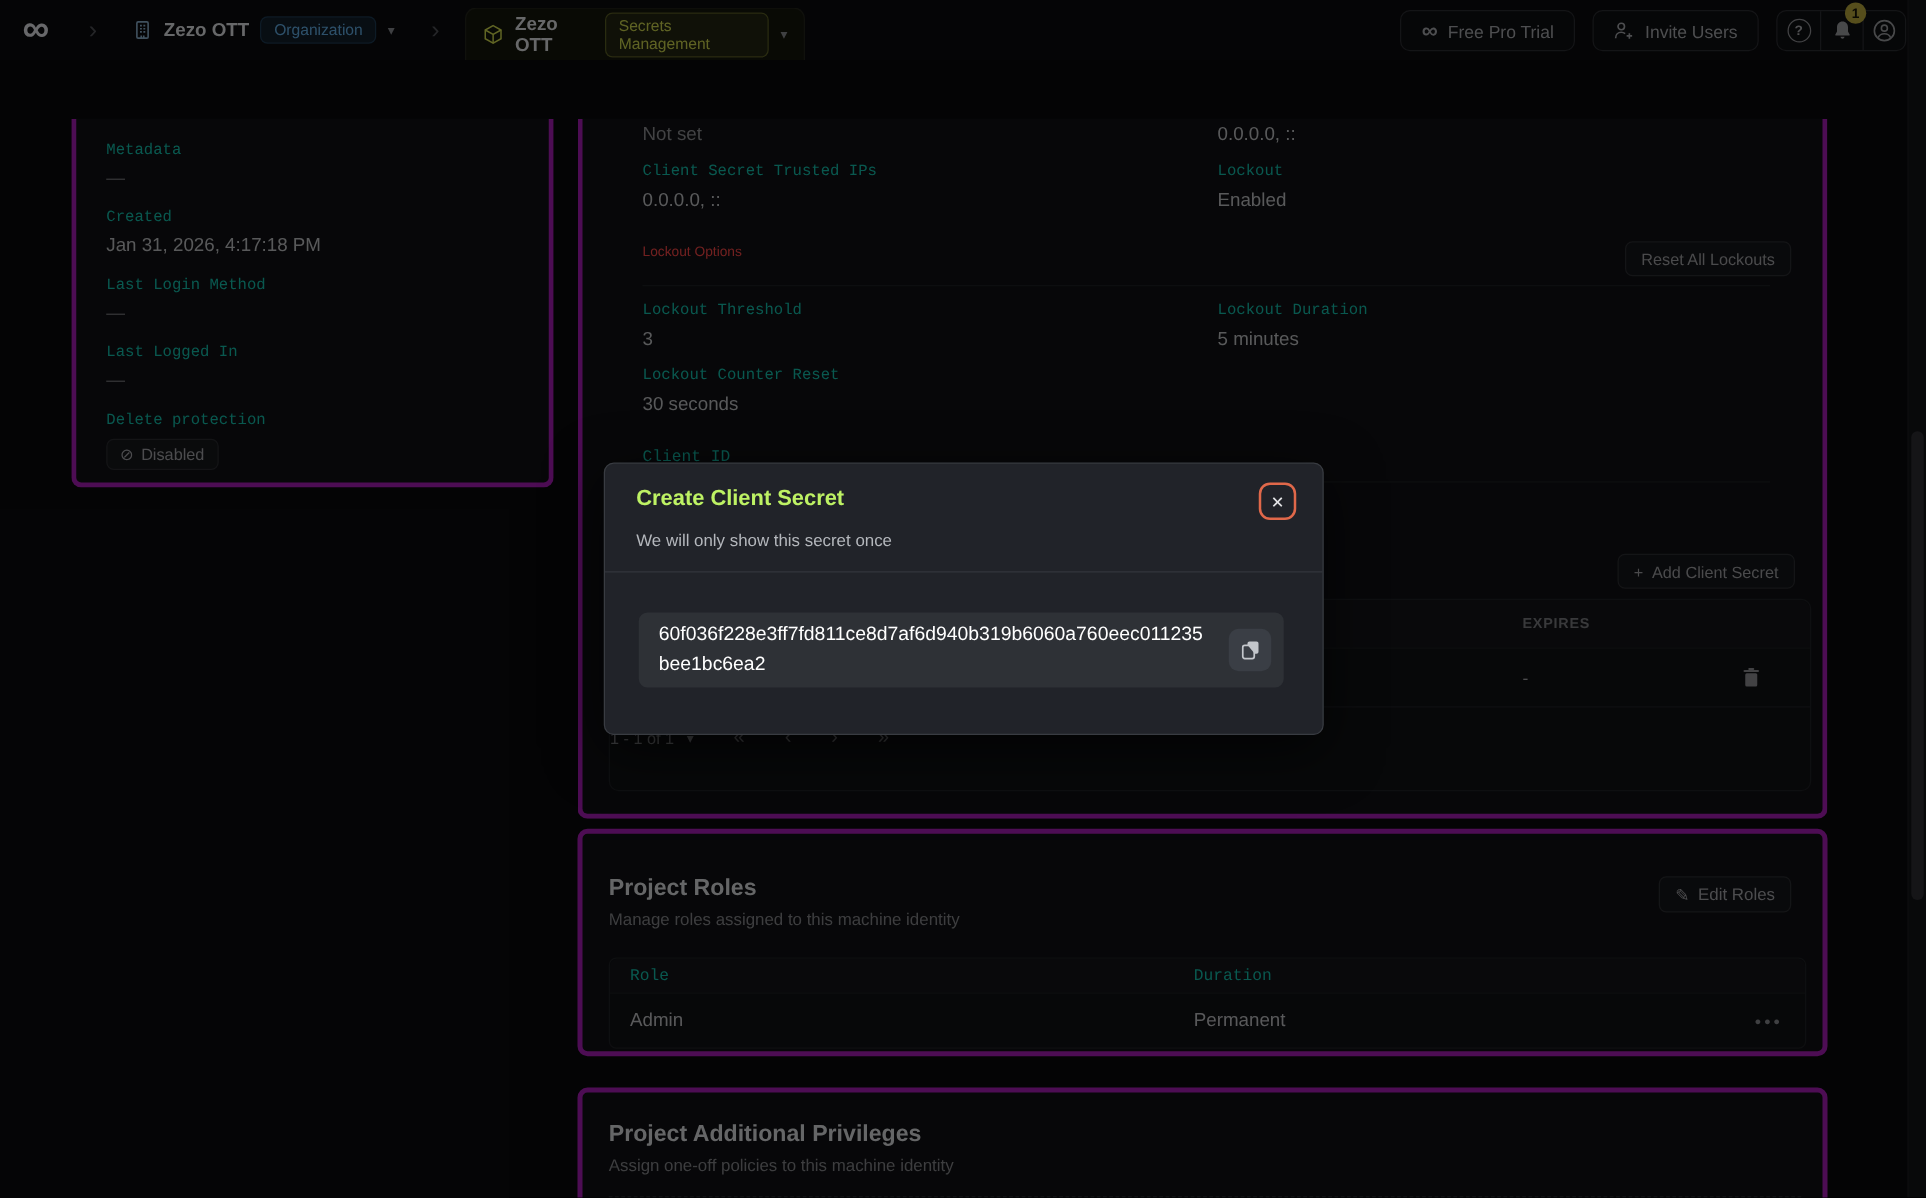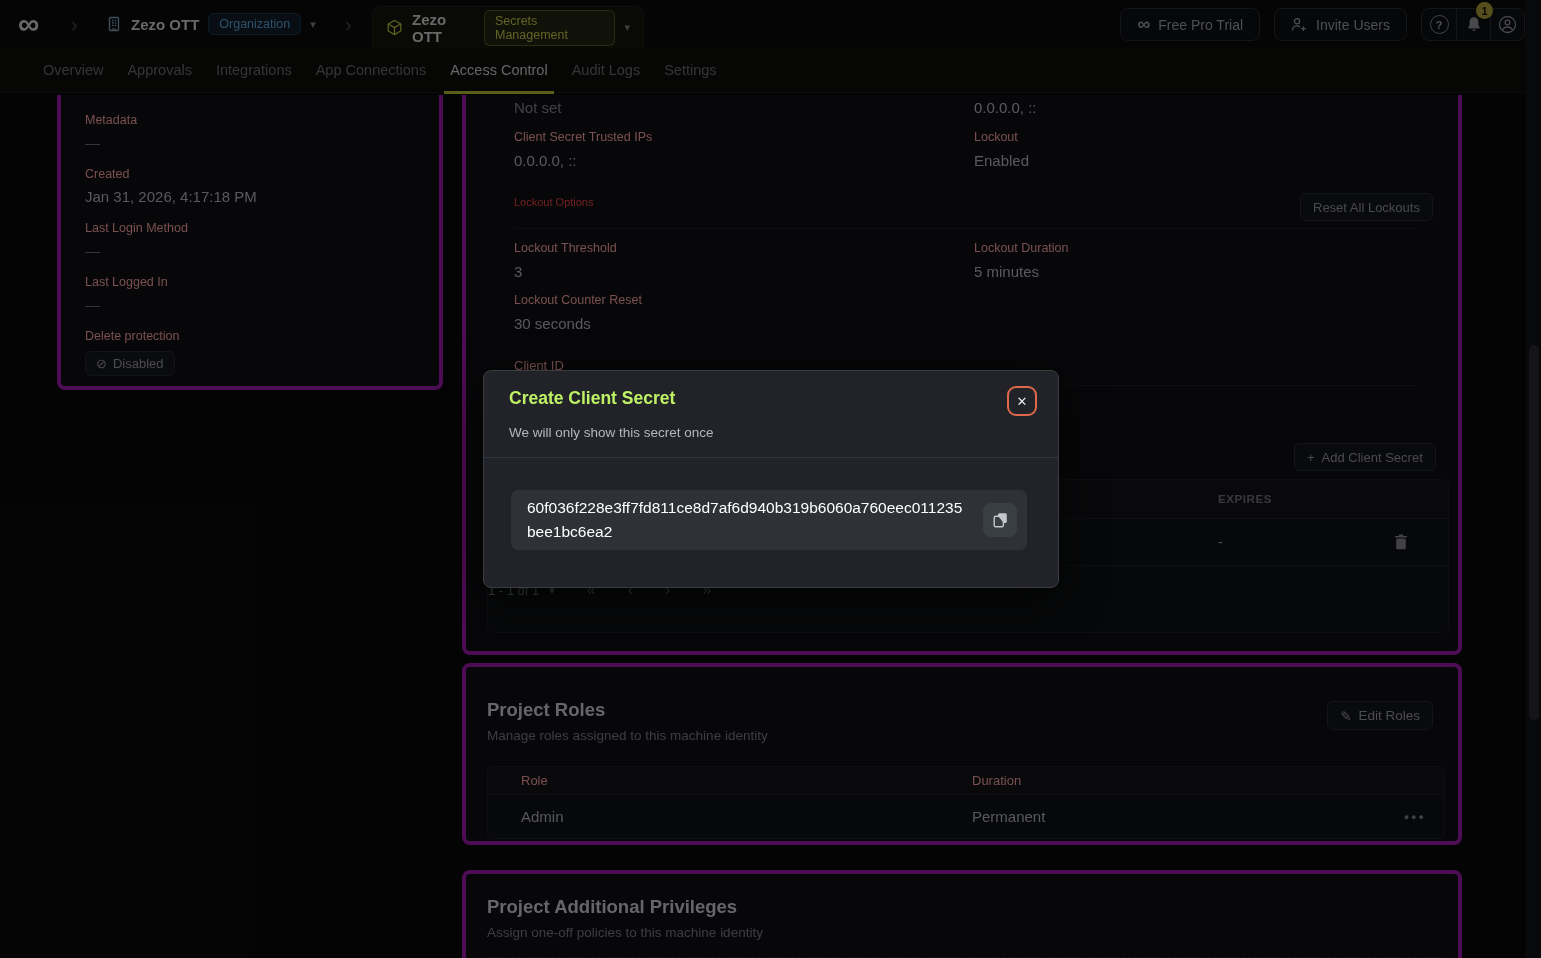--- a/index.html
+++ b/index.html
@@ -31,21 +31,21 @@
   .notif-badge { position:absolute; top:-7px; left:54px; min-width:17px; height:17px; border-radius:50%; background:#b3a43c; color:#181608; font-size:11px; font-weight:bold; display:flex; align-items:center; justify-content:center; }
 
   
   .tabbar { position:absolute; left:0; top:48px; width:1541px; height:45px; background:#0d0e0a; border-bottom:1px solid #1b1c18; display:flex; align-items:center; padding-left:37px; gap:12px; }
   .tab { position:relative; height:45px; display:flex; align-items:center; padding:0 6px; font-size:14.5px; color:#6e7074; background:none; border:none; cursor:pointer; font-family:inherit; }
   .tab.active { color:#d2d3d6; font-weight:500; }
   .tab.active::after { content:""; position:absolute; left:0; right:0; bottom:-1px; height:2.5px; background:#b9c234; }
 
   
   .card { position:absolute; background:#0f1013; border:4px solid #a21caf; border-radius:8px; }
-  .label { font-size:12.5px; color:#fca5a5; }
+  .label { font-size:12.5px; color:#14b8a6;font-family:Liberation Mono, monospace; }
   .value { font-size:15px; color:#b9babd; }
 
   
   .side-panel { left:57px; top:95px; width:386px; height:295px; border-top:none; border-radius:0 0 8px 8px; padding:18px 24px; }
   .sp-field { margin-bottom:16px; }
   .sp-field .label { margin-bottom:7px; }
   .sp-badge { display:inline-flex; align-items:center; gap:6px; margin-top:8px; padding:4px 10px; border:1px solid #2a2b2f; border-radius:6px; background:#16171b; color:#9fa0a4; font-size:13px; }
 
   
   .main-card { left:462px; top:95px; width:1000px; height:560px; border-top:none; border-radius:0 0 8px 8px; }
@@ -66,21 +66,21 @@
   .pg-label { font-size:13px; display:flex; align-items:center; gap:10px; }
   .pg-btn { background:none; border:none; color:#737477; font-size:16px; cursor:pointer; padding:0; }
 
   
   .roles-card { left:462px; top:663px; width:1000px; height:182px; }
   .card-title { font-size:18.5px; font-weight:bold; color:#d4d5d8; }
   .card-sub { font-size:13.5px; color:#808185; margin-top:7px; }
   .roles-table { position:absolute; left:21px; top:99px; width:958px; border:1px solid #1f2024; border-radius:6px; background:#101114; }
   .rt-head { height:28px; display:flex; align-items:center; border-bottom:1px solid #1f2024; background:#131418; border-radius:6px 6px 0 0; }
   .rt-row { height:43px; display:flex; align-items:center; position:relative; }
-  .rt-c1 { margin-left:33px; width:451px; }
+  .rt-c1 { margin-left:16px; width:451px; }
   .rt-head .label { font-size:13px; }
   .ellipsis-btn { position:absolute; right:18px; background:none; border:none; color:#85868a; font-size:9px; letter-spacing:2px; cursor:pointer; }
 
   
   .priv-card { left:462px; top:870px; width:1000px; height:150px; }
   .priv-dash { position:absolute; left:21px; right:17px; top:83px; border-top:1px dashed #2b2c30; }
 
   
   .scroll-track { position:absolute; right:0; top:0; width:15px; height:958px; background:#121316; border-left:1px solid #1a1b1e; }
   .scroll-thumb { position:absolute; right:2px; top:345px; width:10px; height:375px; background:#2c2d31; border-radius:5px; }
@@ -175,29 +175,20 @@
                 <circle cx="9.5" cy="7.5" r="2.4"></circle>
               <path d="M4.5 15.2 C5.4 12.9 7.2 12 9.5 12 C11.8 12 13.6 12.9 14.5 15.2"></path>
             </svg>
           </span>
         </div>
         <span class="notif-badge">1</span>
       </div>
     </div>
   </header>
 
-  <nav class="tabbar">
-    <button class="tab">Overview</button>
-    <button class="tab">Approvals</button>
-    <button class="tab">Integrations</button>
-    <button class="tab">App Connections</button>
-    <button class="tab active">Access Control</button>
-    <button class="tab">Audit Logs</button>
-    <button class="tab">Settings</button>
-  </nav>
 
   <aside class="card side-panel">
     <div class="sp-field">
       <div class="label">Metadata</div>
       <div class="value" style="color:#6f7074">—</div>
     </div>
     <div class="sp-field">
       <div class="label">Created</div>
       <div class="value">Jan 31, 2026, 4:17:18 PM</div>
     </div>

